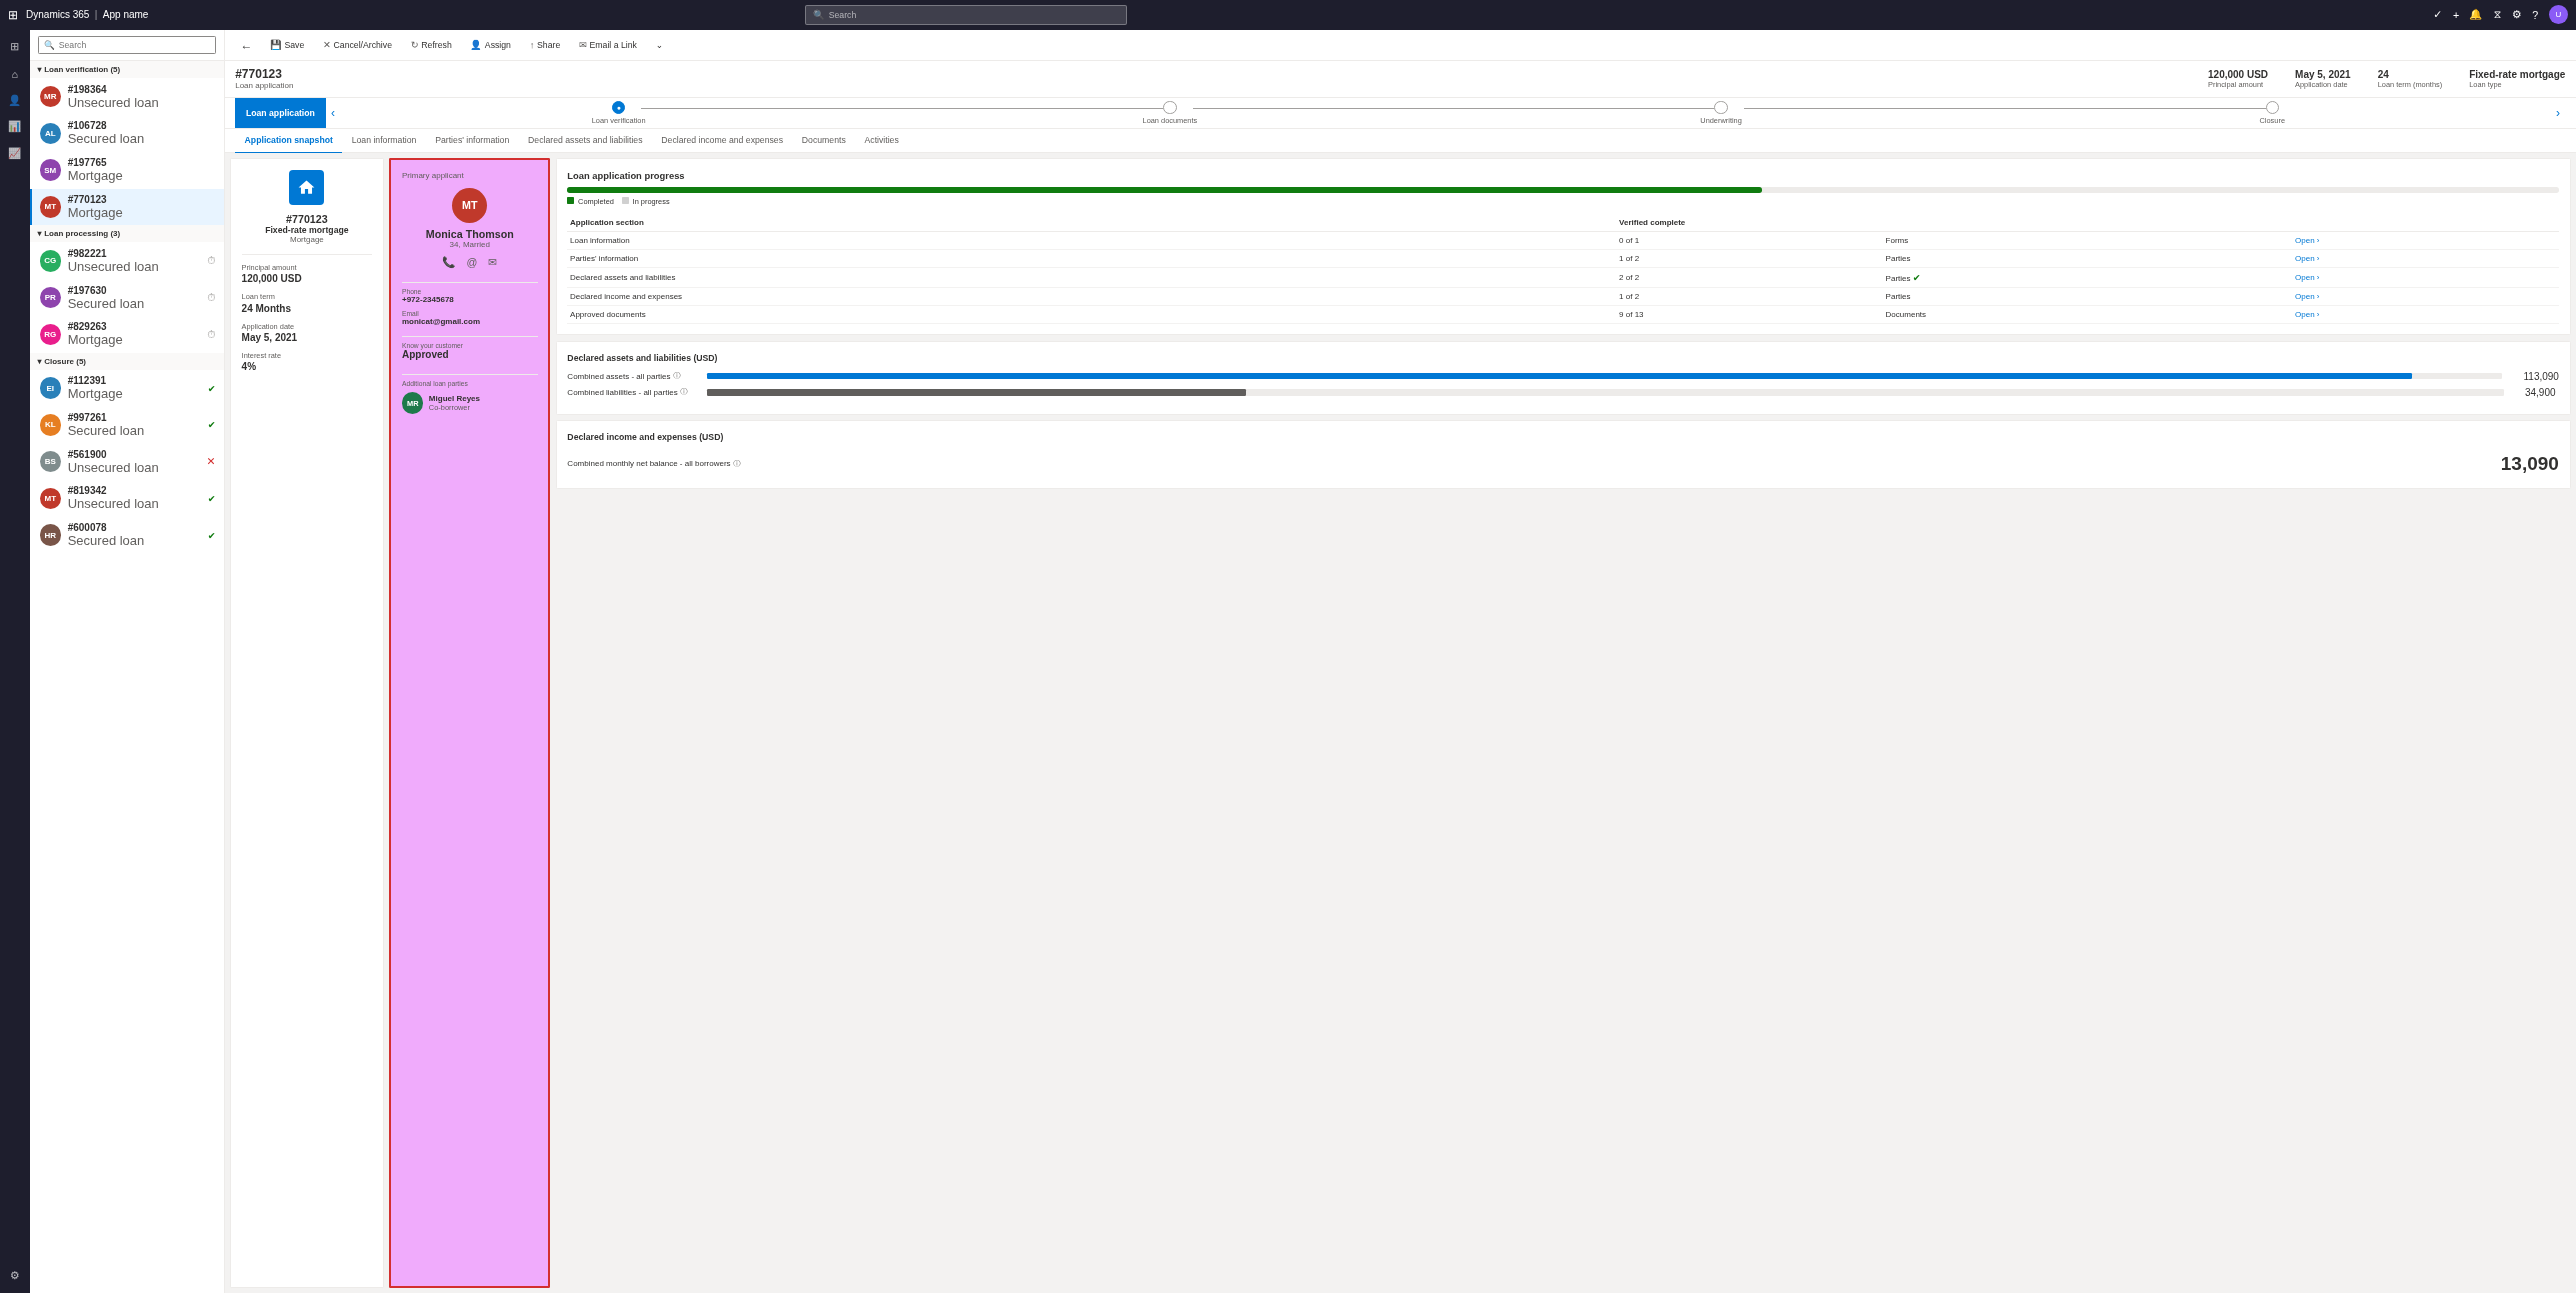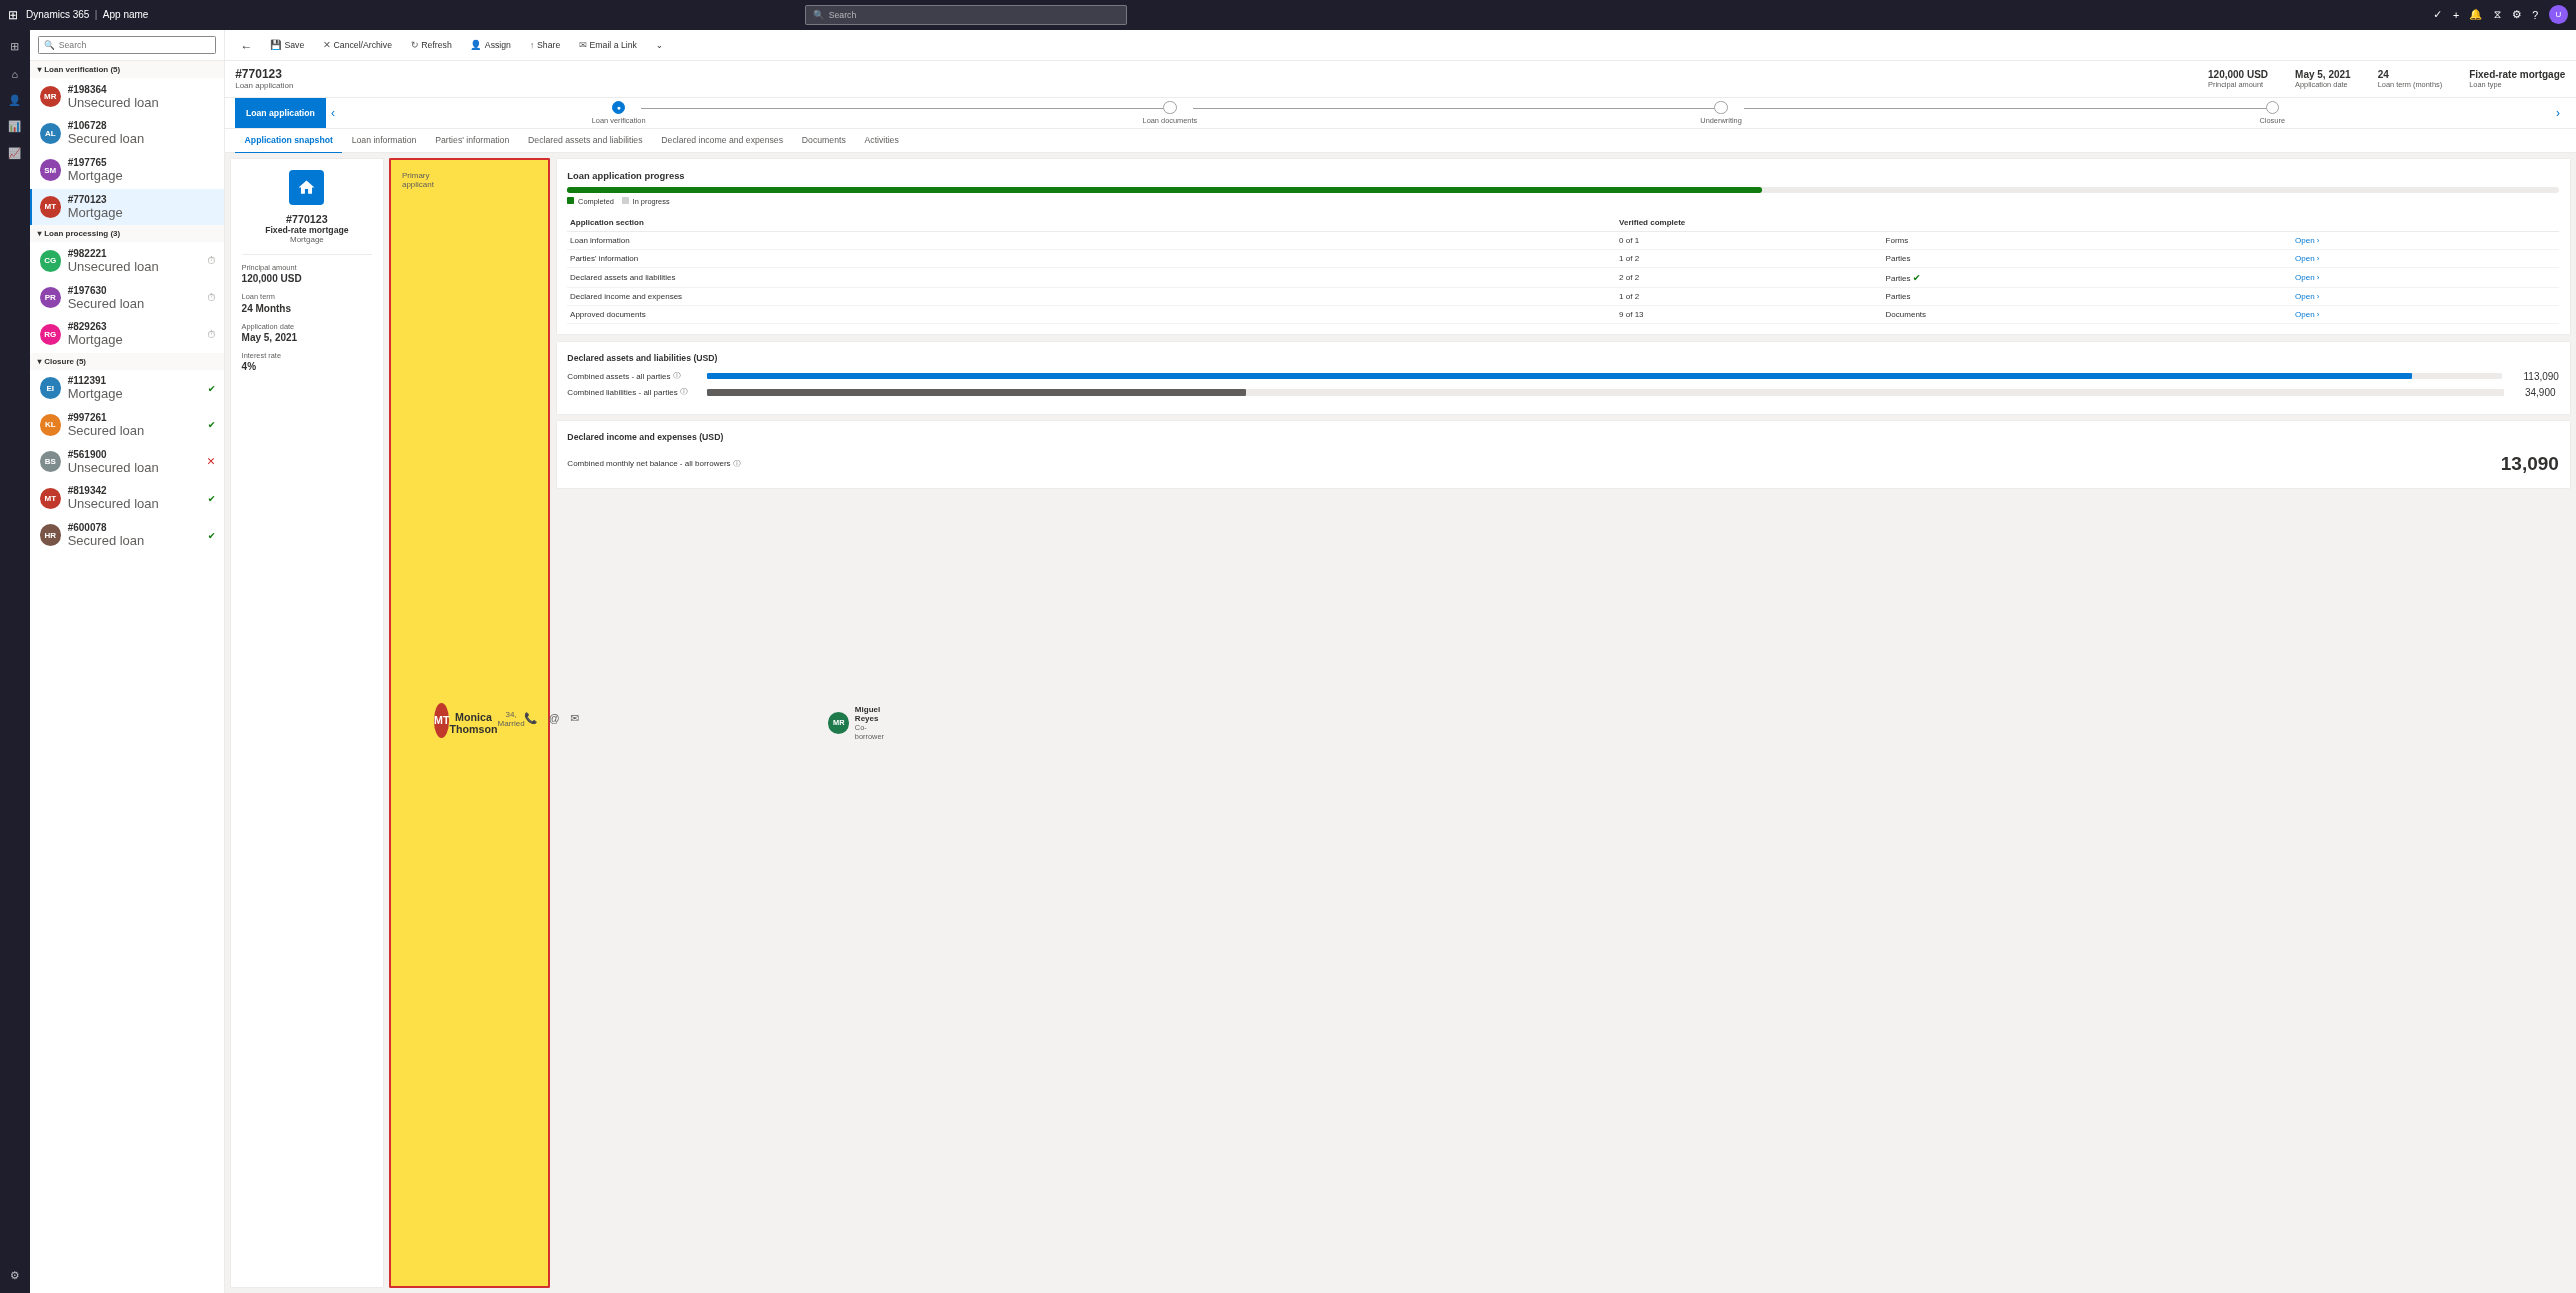--- a/index.html
+++ b/index.html
@@ -144,22 +144,22 @@
     .panel-left-icon { width: 35px; height: 35px; background: #0078d4; border-radius: 4px; display: flex; align-items: center; justify-content: center; margin: 0 auto 8px; }
     .panel-left-id { font-size: 10.7px; font-weight: 700; text-align: center; }
     .panel-left-type { font-size: 8.7px; font-weight: 600; text-align: center; }
     .panel-left-subtype { font-size: 8px; color: #605e5c; text-align: center; margin-bottom: 10.7px; }
     .panel-left-divider { height: 0.7px; background: #edebe9; margin: 8px 0; }
     .panel-left-label { font-size: 7.4px; color: #605e5c; margin-bottom: 1.3px; }
     .panel-left-value { font-size: 10px; font-weight: 700; margin-bottom: 8px; }
 
     
     .panel-center {
-      width: 161px; background: #fde047; border: 2px solid #d32f2f; border-radius: 1.3px;
-      padding: 10.7px; flex-shrink: 0; display: flex; flex-direction: row; align-items: center;
+      width: 161px; background: #f0abfc; border: 2px solid #d32f2f; border-radius: 1.3px;
+      padding: 10.7px; flex-shrink: 0; display: flex; flex-direction: column; align-items: center;
     }
     .panel-center-title { font-size: 8px; color: #605e5c; margin-bottom: 8px; align-self: flex-start; }
     .applicant-avatar { width: 35px; height: 35px; border-radius: 50%; background: #c0392b; display: flex; align-items: center; justify-content: center; font-size: 10.7px; font-weight: 700; color: #fff; margin-bottom: 5.4px; }
     .applicant-name { font-size: 10.7px; font-weight: 700; text-align: center; }
     .applicant-info { font-size: 8px; color: #605e5c; text-align: center; margin-bottom: 6.7px; }
     .contact-icons { display: flex; gap: 10.7px; margin-bottom: 8px; }
     .contact-icon { font-size: 10.7px; color: #605e5c; cursor: pointer; }
     .panel-divider { height: 0.7px; background: #edebe9; width: 100%; margin: 5.4px 0; }
     .contact-label { font-size: 6.7px; color: #605e5c; align-self: flex-start; width: 100%; }
     .contact-value { font-size: 8px; font-weight: 600; align-self: flex-start; width: 100%; margin-bottom: 5.4px; }

